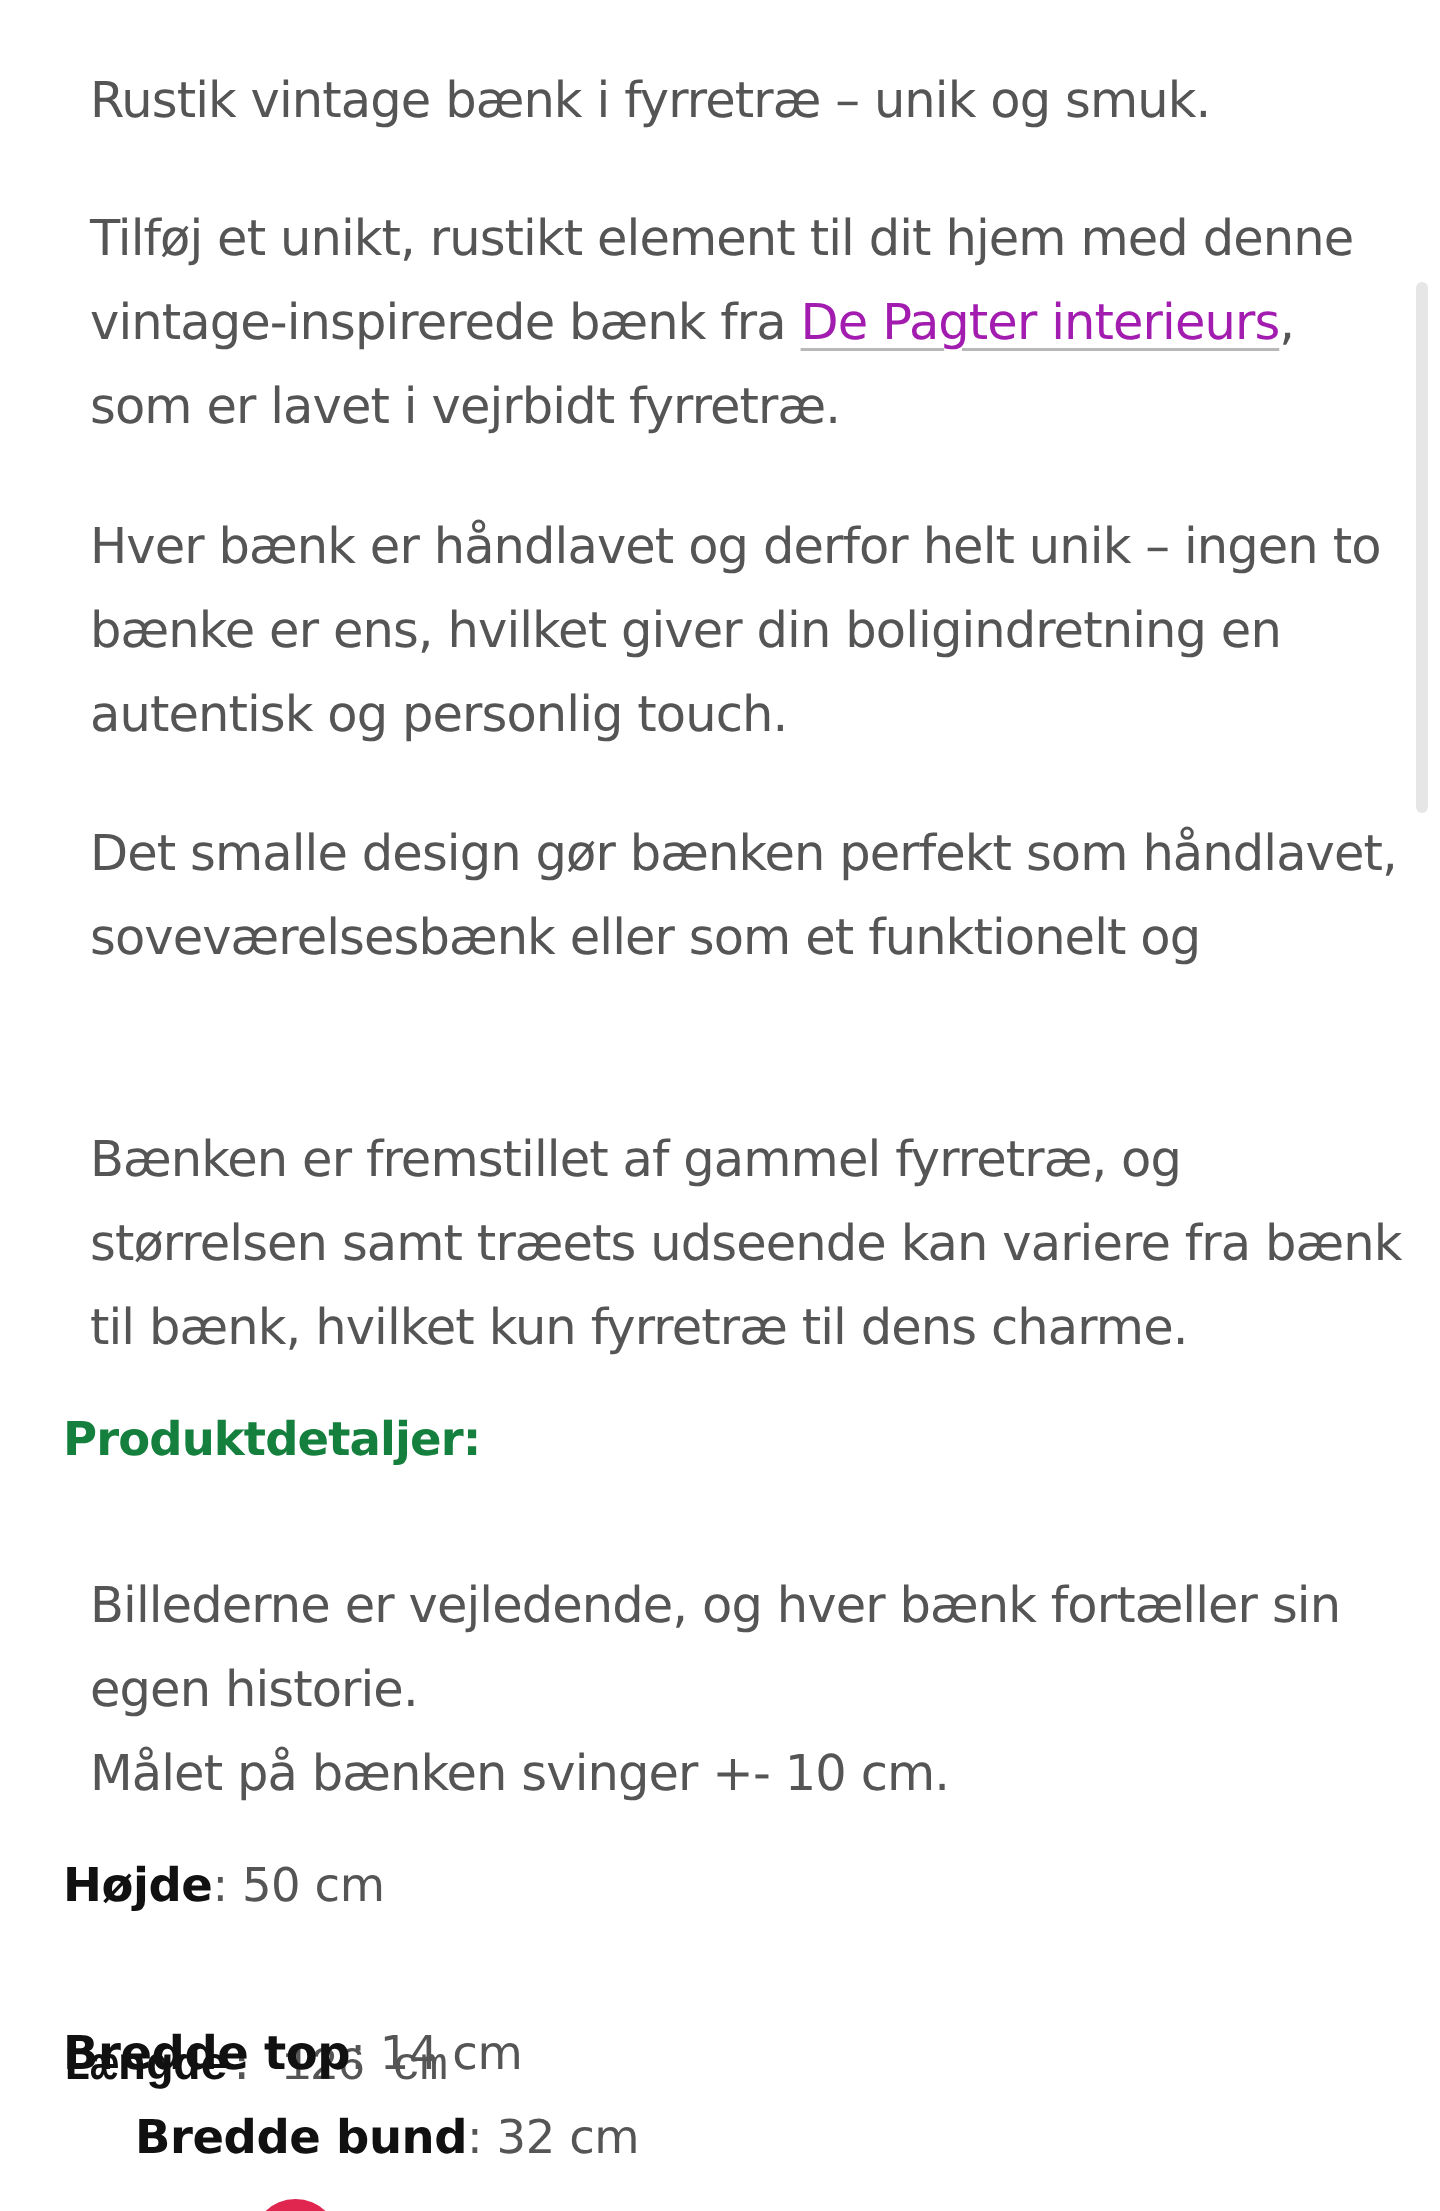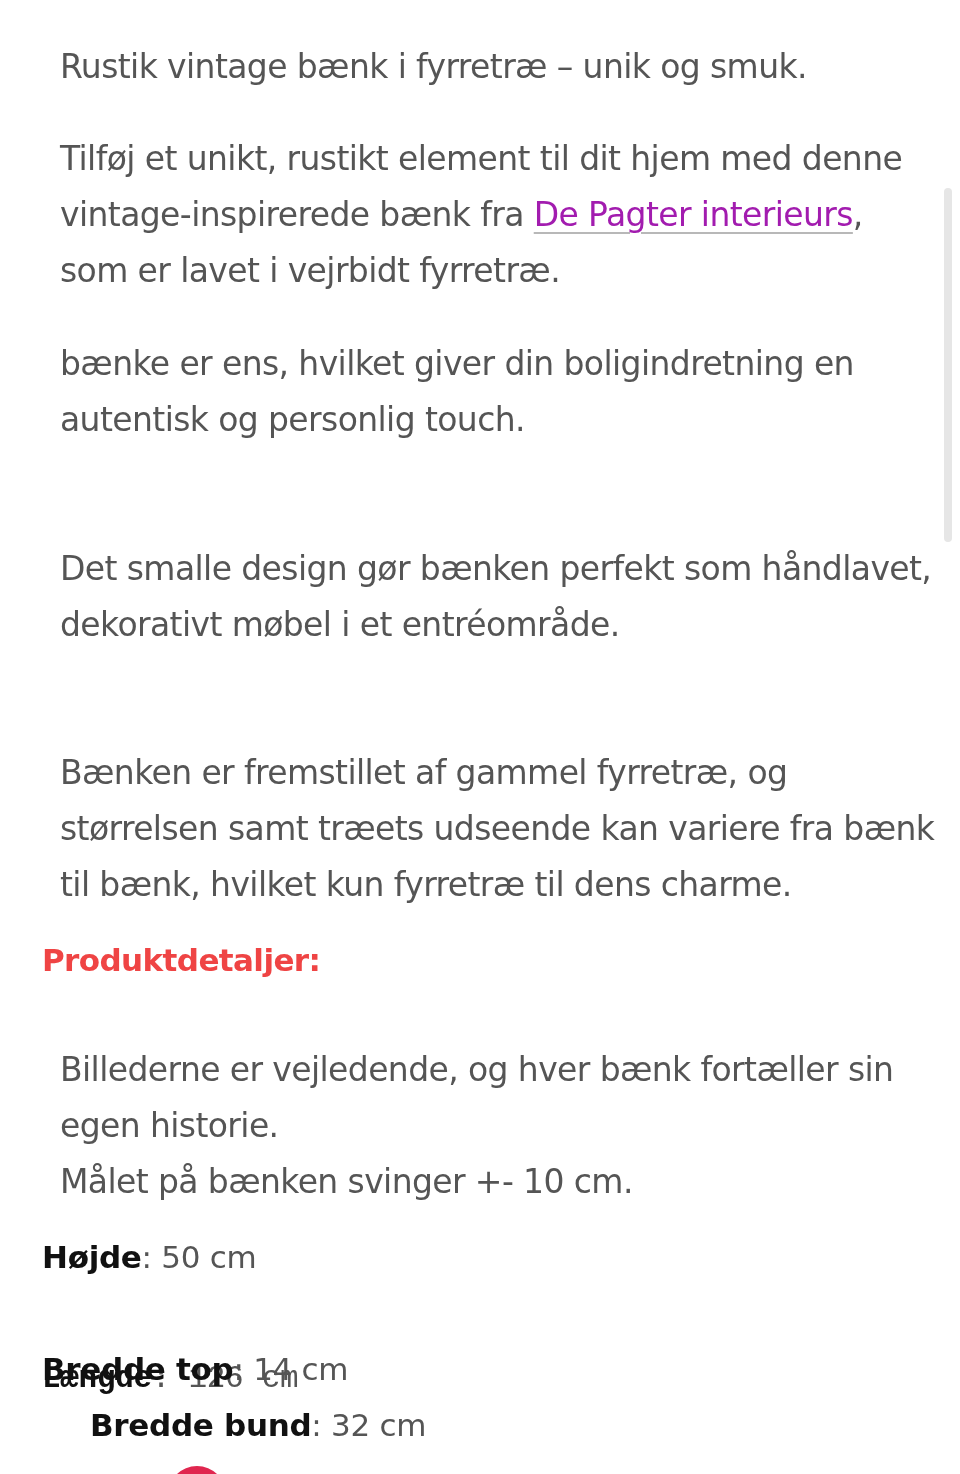--- a/index.html
+++ b/index.html
@@ -38,21 +38,21 @@
       text-decoration-thickness: 2px;
       text-underline-offset: 6px;
     }
     .heading {
       position: absolute;
       left: 0;
       margin: 0;
       font-size: 31px;
       line-height: 56px;
       font-weight: bold;
-      color: #ef4444;
+      color: #15803d;
       letter-spacing: -0.6px;
     }
     .spec-row {
       position: absolute;
       left: 0;
       font-size: 31px;
       line-height: 56px;
       color: #555555;
       letter-spacing: -0.3px;
       white-space: nowrap;
@@ -90,27 +90,28 @@
     <span class="line">Rustik vintage bænk i fyrretræ – unik og smuk.</span>
   </p>
 
   <p class="para" style="top:113px;">
     <span class="line">Tilføj et unikt, rustikt element til dit hjem med denne</span>
     <span class="line"><span>vintage-inspirerede bænk fra </span><a class="link">De Pagter interieurs</a><span>,</span></span>
     <span class="line">som er lavet i vejrbidt fyrretræ.</span>
   </p>
 
   <p class="para" style="top:318px;">
+    <span class="line">Hver bænk er håndlavet og derfor helt unik – ingen to</span>
     <span class="line">bænke er ens, hvilket giver din boligindretning en</span>
     <span class="line">autentisk og personlig touch.</span>
   </p>
 
   <p class="para" style="top:523px;">
     <span class="line">Det smalle design gør bænken perfekt som håndlavet,</span>
-    <span class="line">dekorativt møbel i et entréområde.</span>
+    <span class="line">soveværelsesbænk eller som et funktionelt og</span>
   </p>
 
   <p class="para" style="top:727px;">
     <span class="line">Bænken er fremstillet af gammel fyrretræ, og</span>
     <span class="line">størrelsen samt træets udseende kan variere fra bænk</span>
     <span class="line">til bænk, hvilket kun fyrretræ til dens charme.</span>
   </p>
 
   <h3 class="heading" style="top:932px;">Produktdetaljer:</h3>
 

